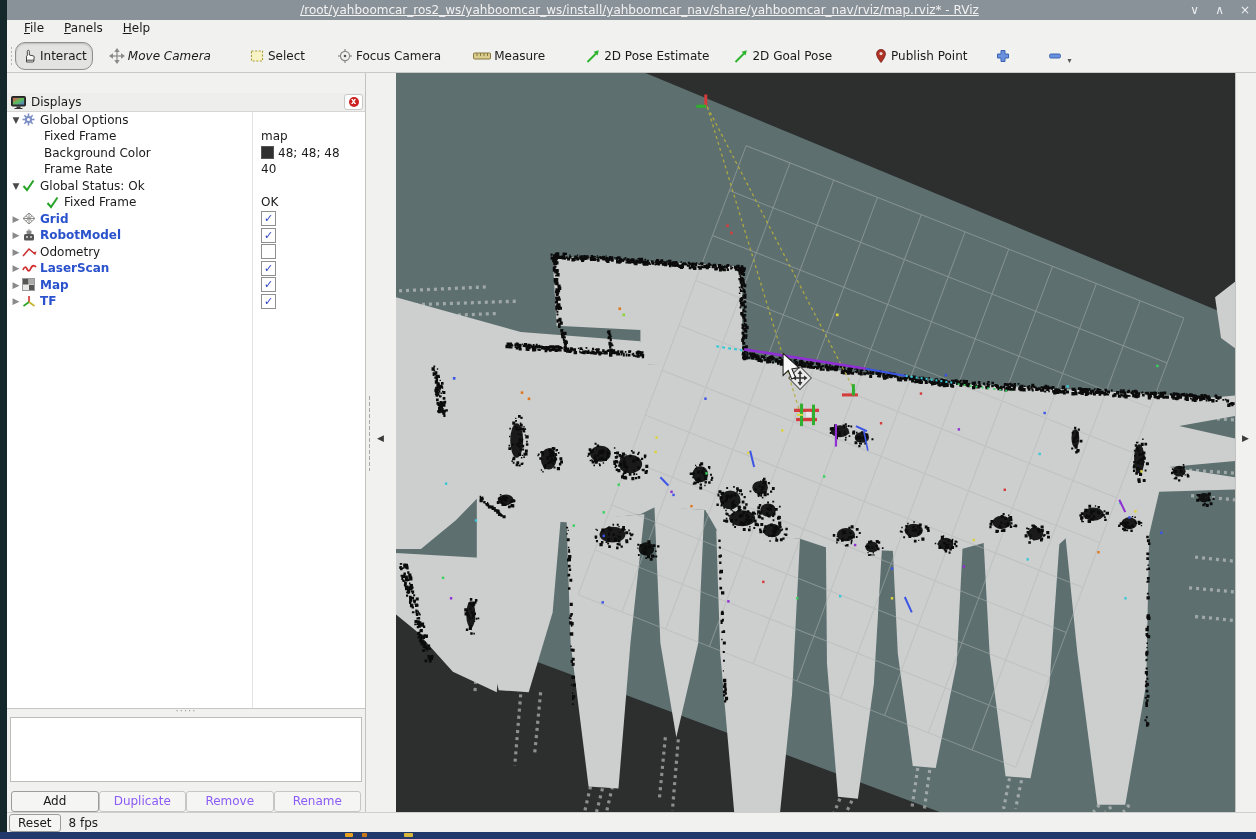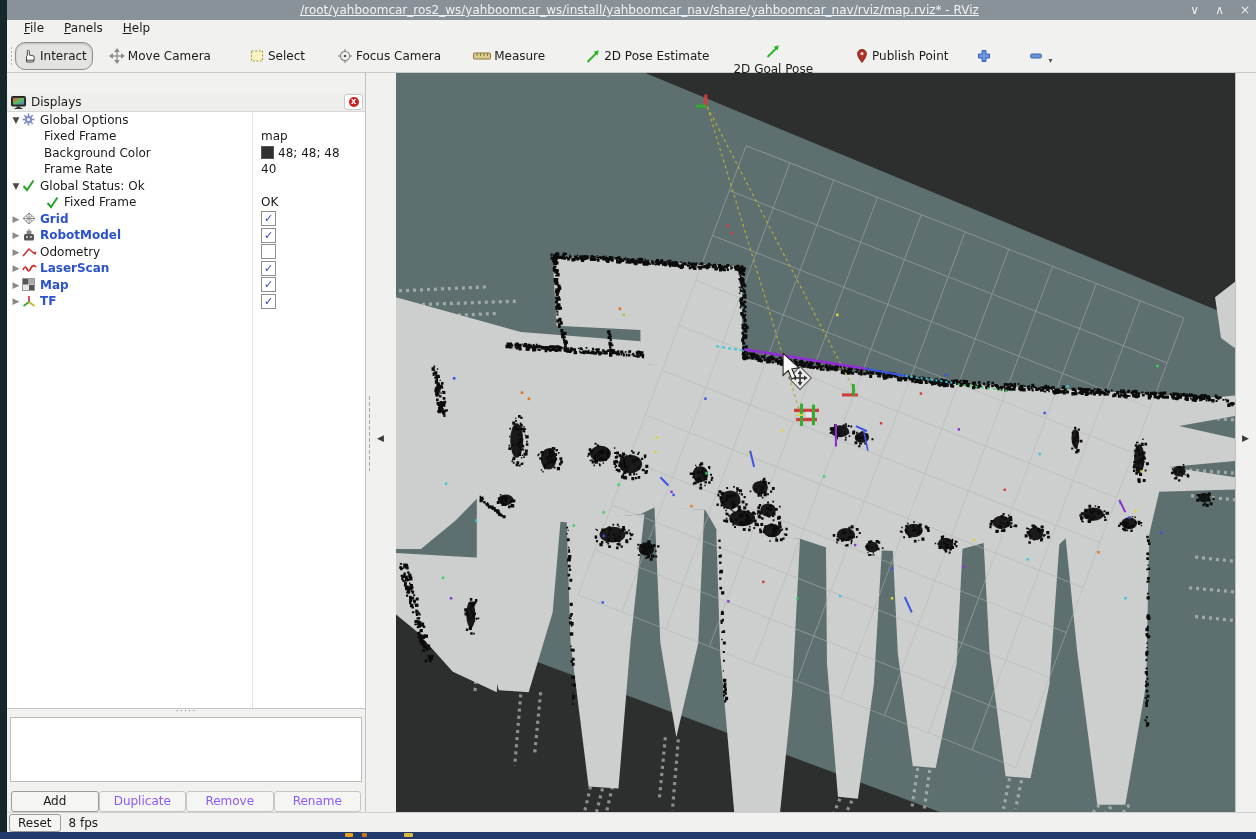--- a/index.html
+++ b/index.html
@@ -92,21 +92,21 @@
   <div class="toolbar">
       <div class="tbtn active" style="margin-left: 4px;">
         <span>
           <svg width="16" height="16" viewBox="0 0 16 16">
             <path d="M5.5 14 L5.5 8.5 Q5.5 7.6 6.3 7.6 L6.3 3.4 Q6.3 2.3 7.3 2.3 Q8.3 2.3 8.3 3.4 L8.3 7 L12.4 7.9 Q13.3 8.1 13.2 9 L12.8 13.1 Q12.7 14 11.8 14 Z" fill="#fbfbfb" stroke="#333" stroke-width="0.9"></path>
             <line x1="5.5" y1="12.2" x2="12.9" y2="12.2" stroke="#333" stroke-width="0.9"></line>
           </svg>
         </span>
         <span>Interact</span>
       </div>
-      <div class="tbtn" style="margin-left: 10px;">
+      <div class="tbtn" style="margin-left: 10px; font-style: italic;">
         <span>
           <svg width="16" height="16" viewBox="0 0 16 16">
             <g stroke="#8a8a88" stroke-width="1.2" fill="#8a8a88">
               <line x1="8" y1="3" x2="8" y2="13"></line>
               <line x1="3" y1="8" x2="13" y2="8"></line>
               <path d="M8 1 L6.4 3.4 L9.6 3.4 Z"></path>
               <path d="M8 15 L6.4 12.6 L9.6 12.6 Z"></path>
               <path d="M1 8 L3.4 6.4 L3.4 9.6 Z"></path>
               <path d="M15 8 L12.6 6.4 L12.6 9.6 Z"></path>
             </g>
@@ -149,21 +149,21 @@
       </div>
       <div class="tbtn" style="margin-left: 28px;">
         <span>
           <svg width="16" height="16" viewBox="0 0 16 16">
             <line x1="2.5" y1="14" x2="11" y2="5.5" stroke="#2db42d" stroke-width="2"></line>
             <path d="M13.8 2.2 L12.6 7.6 L8.6 3.8 Z" fill="#2db42d"></path>
           </svg>
         </span>
         <span>2D Pose Estimate</span>
       </div>
-      <div class="tbtn" style="margin-left: 12px; flex-direction: column;">
+      <div class="tbtn" style="margin-left: 12px;">
         <span>
           <svg width="16" height="16" viewBox="0 0 16 16">
             <line x1="2.5" y1="14" x2="11" y2="5.5" stroke="#2db42d" stroke-width="2"></line>
             <path d="M13.8 2.2 L12.6 7.6 L8.6 3.8 Z" fill="#2db42d"></path>
           </svg>
         </span>
         <span>2D Goal Pose</span>
       </div>
       <div class="tbtn" style="margin-left: 30px;">
         <span>

